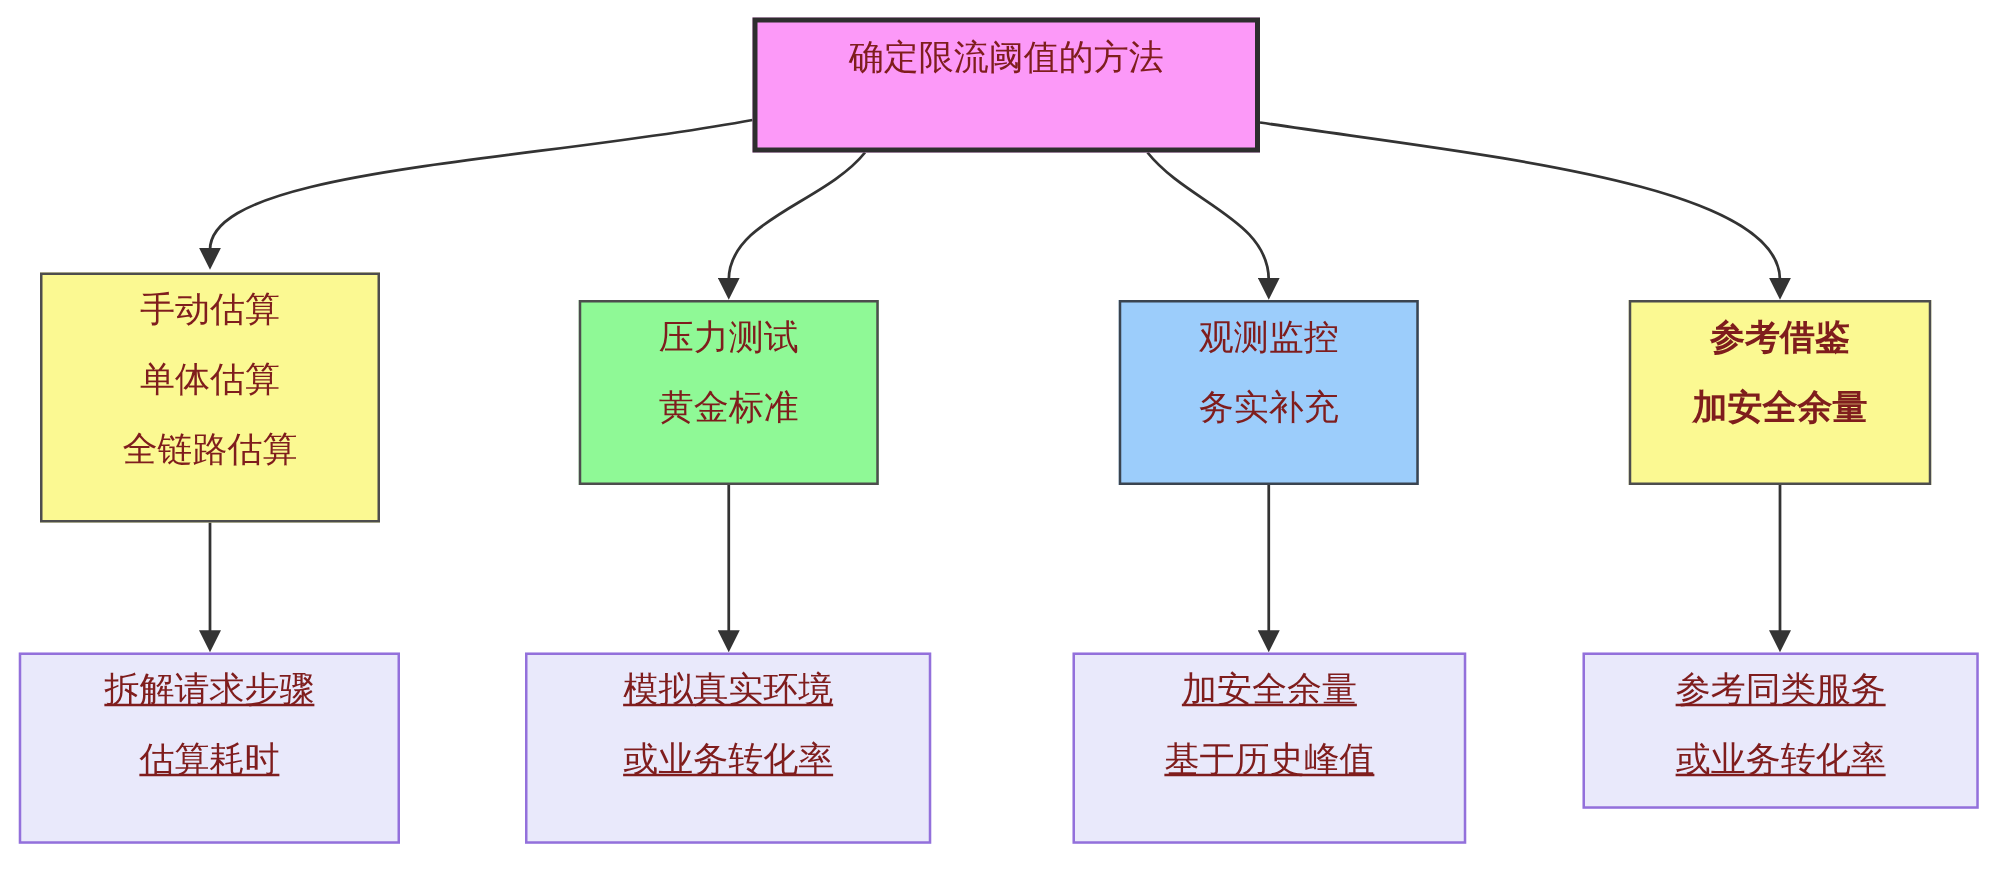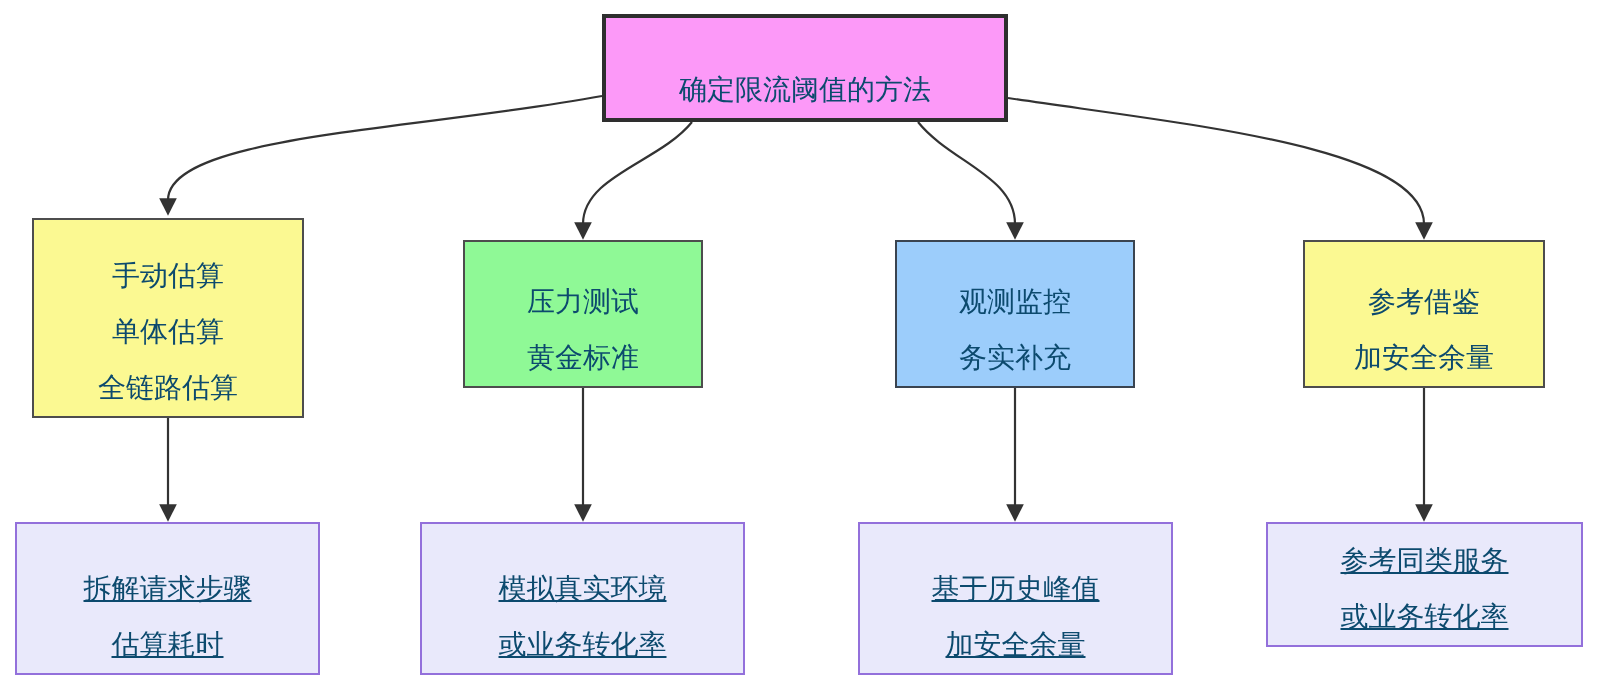--- a/index.html
+++ b/index.html
@@ -25,40 +25,40 @@
   .edges-layer path.edge {
     fill: none;
     stroke: #333333;
     stroke-width: 2.2;
   }
   .node {
     position: absolute;
     box-sizing: border-box;
     display: flex;
     flex-direction: column;
-    justify-content: flex-end;
+    justify-content: flex-start;
     align-items: center;
     text-align: center;
-    color: #0c4a6e;
+    color: #7f1d1d;
     font-size: 28px;
   }
   .node .node-line {
     line-height: 2.0;
     white-space: nowrap;
   }
   .root-node {
     left: 602px; top: 14px; width: 406px; height: 108px;
     background: #fc99f8;
     border: 4px solid #2e2e2e;
   }
   .branch-node { border: 2px solid #4d4d4d; }
   .node-manual    { left: 32px;   top: 218px; width: 272px; height: 200px; background: #fbf992; }
   .node-stress    { left: 463px;  top: 240px; width: 240px; height: 148px; background: #8ff996; }
   .node-monitor   { left: 895px;  top: 240px; width: 240px; height: 148px; background: #9ccdfb; border-color: #3a4450; }
-  .node-reference { left: 1303px; top: 240px; width: 242px; height: 148px; background: #fbf992; }
+  .node-reference { left: 1303px; top: 240px; width: 242px; height: 148px; background: #fbf992; font-weight: bold; }
   .detail-node {
     background: #e9e9fb;
     border: 2px solid #9370db;
     text-decoration: underline;
   }
   .node-manual-detail    { left: 15px;   top: 522px; width: 305px; height: 153px; }
   .node-stress-detail    { left: 420px;  top: 522px; width: 325px; height: 153px; }
   .node-monitor-detail   { left: 858px;  top: 522px; width: 315px; height: 153px; }
   .node-reference-detail { left: 1266px; top: 522px; width: 317px; height: 125px; }
 </style>
@@ -112,22 +112,22 @@
     <div class="node-line">拆解请求步骤</div>
     <div class="node-line">估算耗时</div>
   </div>
 
   <div class="node detail-node node-stress-detail">
     <div class="node-line">模拟真实环境</div>
     <div class="node-line">或业务转化率</div>
   </div>
 
   <div class="node detail-node node-monitor-detail">
+    <div class="node-line">加安全余量</div>
     <div class="node-line">基于历史峰值</div>
-    <div class="node-line">加安全余量</div>
   </div>
 
   <div class="node detail-node node-reference-detail">
     <div class="node-line">参考同类服务</div>
     <div class="node-line">或业务转化率</div>
   </div>
 
 </div>
 
 </body></html>

